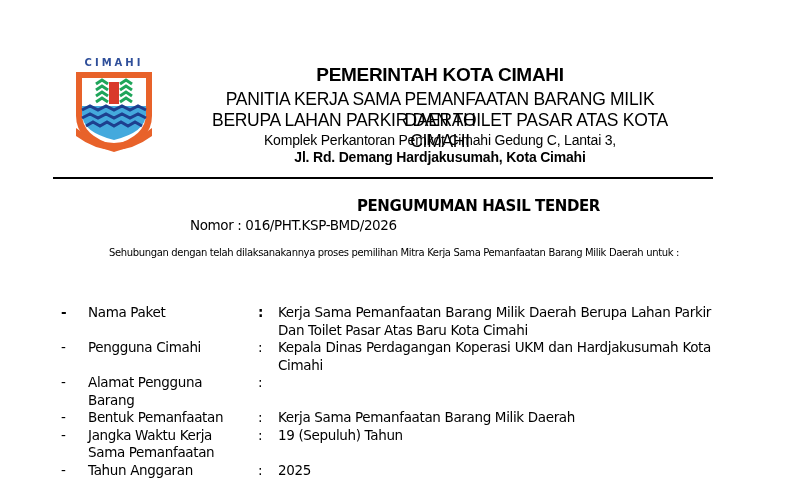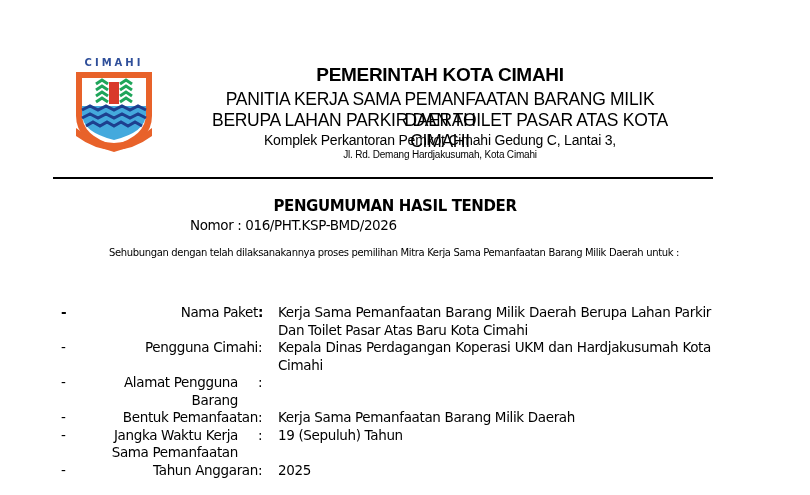--- a/index.html
+++ b/index.html
@@ -3,29 +3,29 @@
 <meta charset="utf-8">
 <style>
   html, body { margin:0; padding:0; background:#ffffff; }
   body { width:810px; height:495px; position:relative; overflow:hidden; font-family:"DejaVu Sans", sans-serif; color:#000; }
   .logo { position:absolute; left:72px; top:56px; width:84px; height:100px; }
   .hdr { position:absolute; left:190px; width:500px; text-align:center; font-family:"Liberation Sans", sans-serif; }
   .h1 { top:64px; font-size:19px; font-weight:bold; letter-spacing:-0.3px; }
   .h2 { top:89px; font-size:17.5px; letter-spacing:-0.3px; }
   .h3 { top:110px; font-size:17.5px; letter-spacing:-0.3px; }
   .h4 { top:132px; font-size:14px; letter-spacing:-0.2px; }
-  .h5 { top:149px; font-size:10px; letter-spacing:-0.2px; }
+  .h5 { top:149px; font-size:14px; letter-spacing:-0.2px;font-weight:bold; }
   .rule { position:absolute; left:53px; top:177px; width:660px; height:1.5px; background:#000; }
-  .title { position:absolute; left:190px; width:410px; top:197px; text-align:center; font-weight:bold; font-size:15px; letter-spacing:-0.4px; }
+  .title { position:absolute; left:190px; width:410px; top:197px; text-align:right; font-weight:bold; font-size:15px; letter-spacing:-0.4px; }
   .nomor { position:absolute; left:190px; width:410px; top:217px; text-align:left; font-size:13.5px; letter-spacing:-0.4px; }
   .para { position:absolute; left:61px; width:668px; top:244px; font-size:10px; line-height:18px; text-align:justify; text-indent:48px; letter-spacing:-0.35px; }
   .items { position:absolute; left:61px; top:304px; width:650px; font-size:13.5px; letter-spacing:-0.35px; line-height:17.5px; }
   .row { display:flex; }
   .dash { width:27px; flex:none; }
-  .label { width:170px; flex:none;text-align:right; }
+  .label { width:170px; flex:none; }
   .colon { width:20px; flex:none; }
   .value { flex:1; text-align:justify; }
   .row .value { text-align-last:left; }
 </style>
 </head>
 <body>
 
 <div class="logo">
   <svg width="84" height="100" viewBox="0 0 84 100">
     <text x="42" y="10" text-anchor="middle" font-family="DejaVu Sans, sans-serif" font-weight="bold" font-size="10" fill="#2f4f9a" letter-spacing="3">CIMAHI</text>

